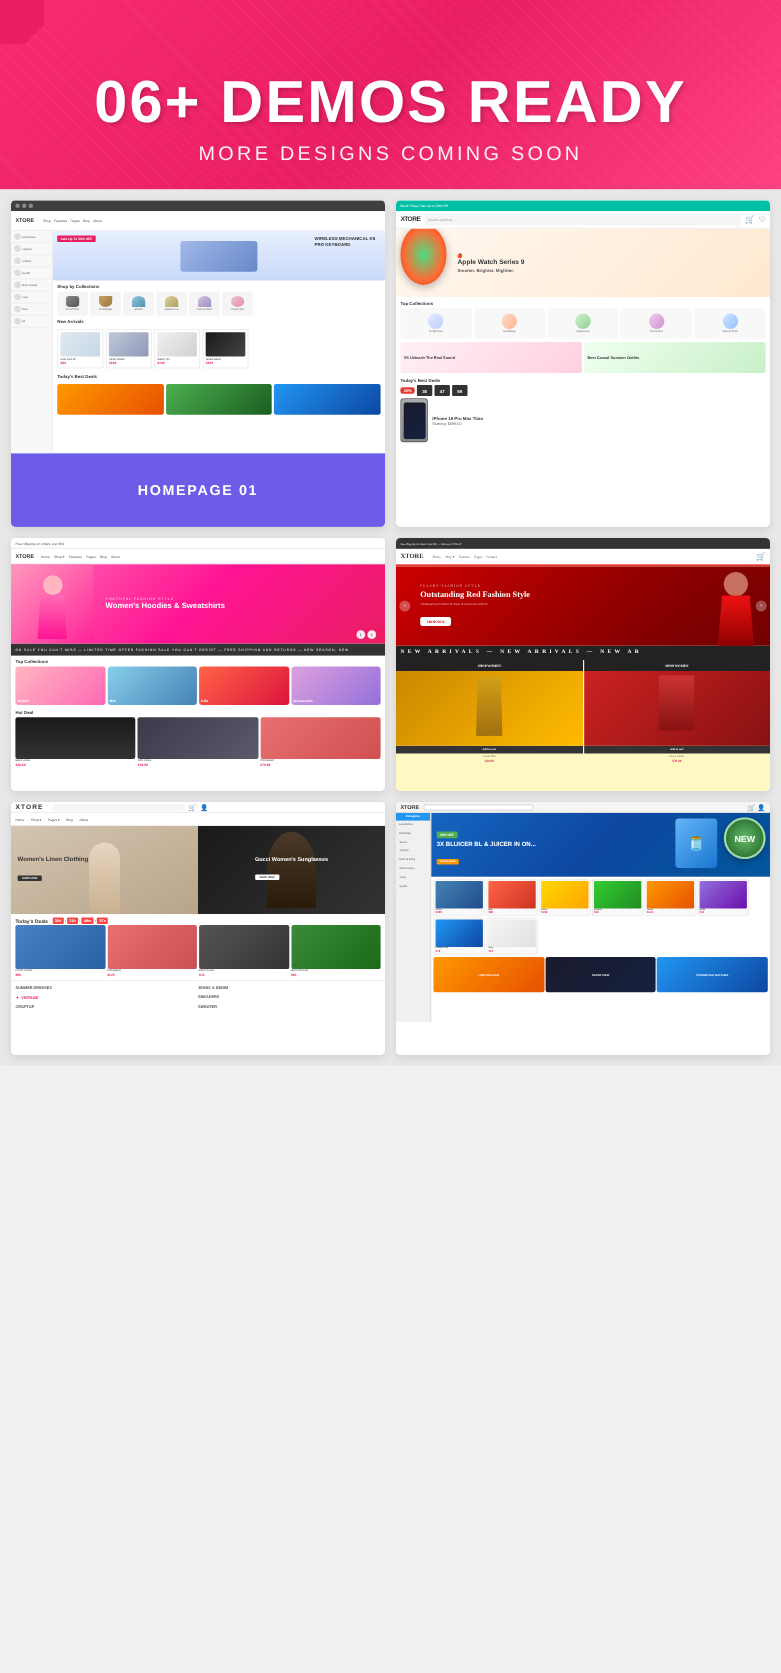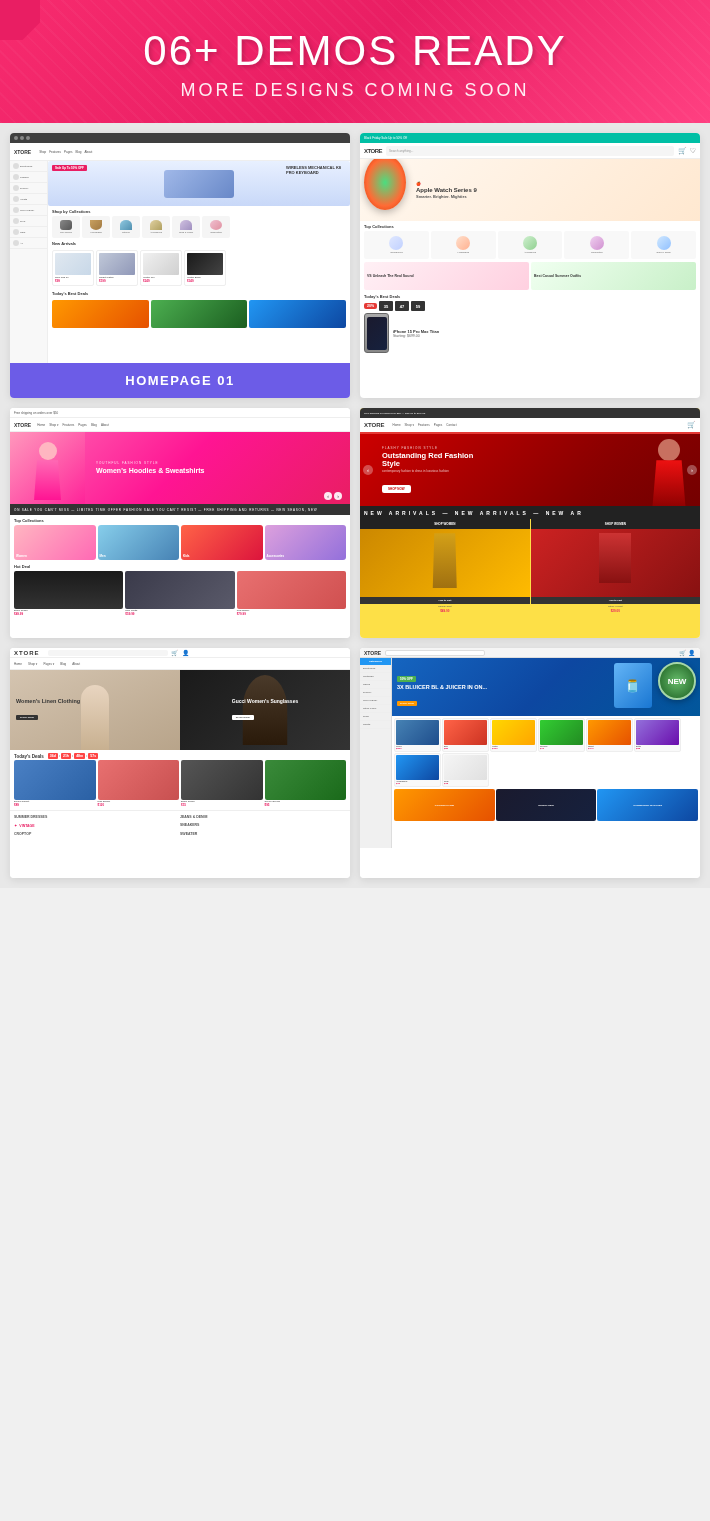--- a/index.html
+++ b/index.html
@@ -18,28 +18,29 @@
       position: relative;
     }
     .header-banner::before {
       content: '';
       position: absolute;
       top: 0; left: 0;
       width: 100%; height: 100%;
       background: repeating-linear-gradient(45deg, rgba(255,255,255,0.03) 0, rgba(255,255,255,0.03) 2px, transparent 2px, transparent 10px);
     }
     .header-title {
-      font-size: 42px;
-      font-weight: 400;
+      font-size: 54px;
+      font-weight: 700;
       color: #fff;
       text-transform: uppercase;
       letter-spacing: 2px;
       line-height: 1.1;
       text-shadow: 2px 2px 4px rgba(0,0,0,0.2);
       position: relative;
+      margin-top: 36px;
     }
     .header-subtitle {
       font-size: 18px;
       font-weight: 400;
       color: rgba(255,255,255,0.92);
       text-transform: uppercase;
       letter-spacing: 3px;
       margin-top: 6px;
       position: relative;
     }
@@ -69,21 +70,21 @@
       background: #f5f5f5;
     }
 
     .demo-label {
       background: #6c5ce7;
       color: #fff;
       text-align: center;
       font-size: 13px;
       font-weight: 700;
       letter-spacing: 1.5px;
-      padding: 10px;
+      padding: 26px;
       text-transform: uppercase;
     }
 
     
     .mini-browser {
       width: 100%;
       height: 100%;
       position: relative;
       overflow: hidden;
     }
@@ -119,21 +120,21 @@
     .hp02-cat-item:nth-child(3) .hp02-cat-item-icon { background: linear-gradient(135deg, #d0f0d0, #90d090); }
     .hp02-cat-item:nth-child(4) .hp02-cat-item-icon { background: linear-gradient(135deg, #f0d0f0, #d090d0); }
     .hp02-cat-item:nth-child(5) .hp02-cat-item-icon { background: linear-gradient(135deg, #d0e8ff, #90c0ff); }
     .hp02-cat-item-label { font-size: 2.5px; color: #666; }
     .hp02-timer-box { width: 14px; height: 10px; background: #333; border-radius: 1px; display: flex; align-items: center; justify-content: center; font-size: 4px; color: #fff; font-weight: 700; }
 
     
     .hp03 { background: #fff; }
 
     
-    .hp04 { background: #fde047; }
+    .hp04 { background: #fef9c3; font-family: Liberation Serif, serif; }
 
     
     .hp05 { background: #fff; }
 
     
     .hp06 { background: #fff; }
 
     .corner-ribbon {
       position: absolute;
       top: 0;

